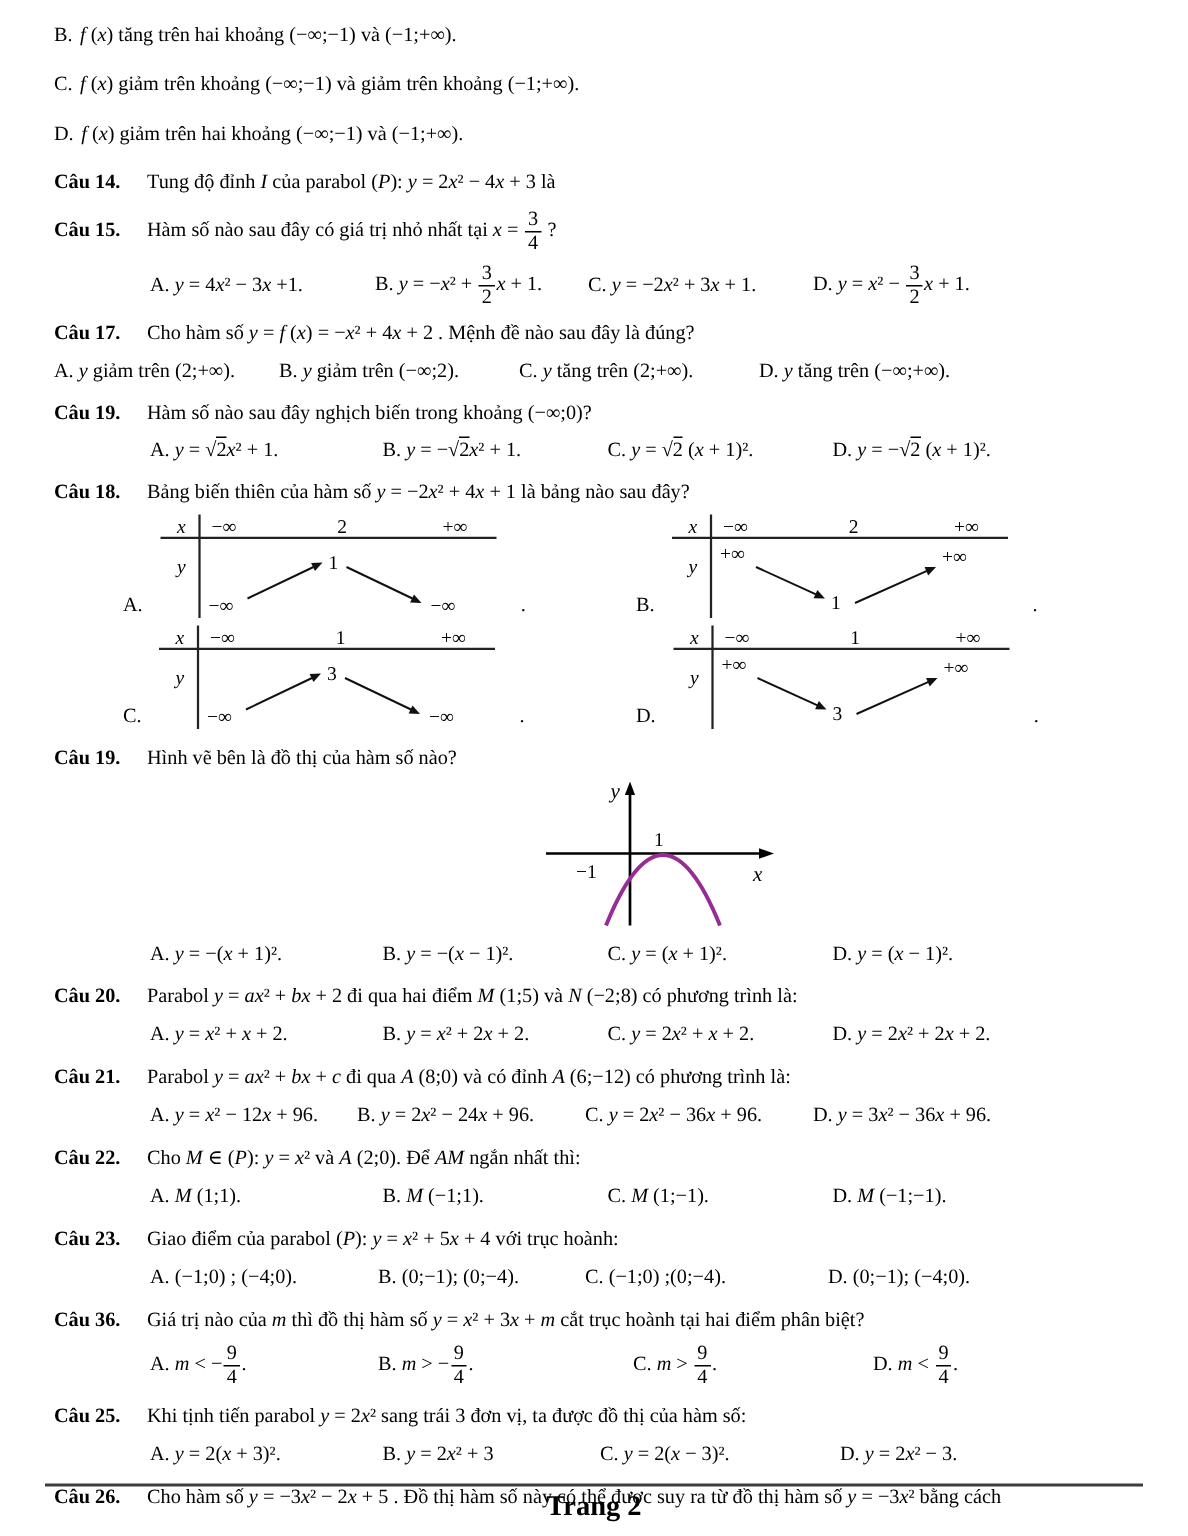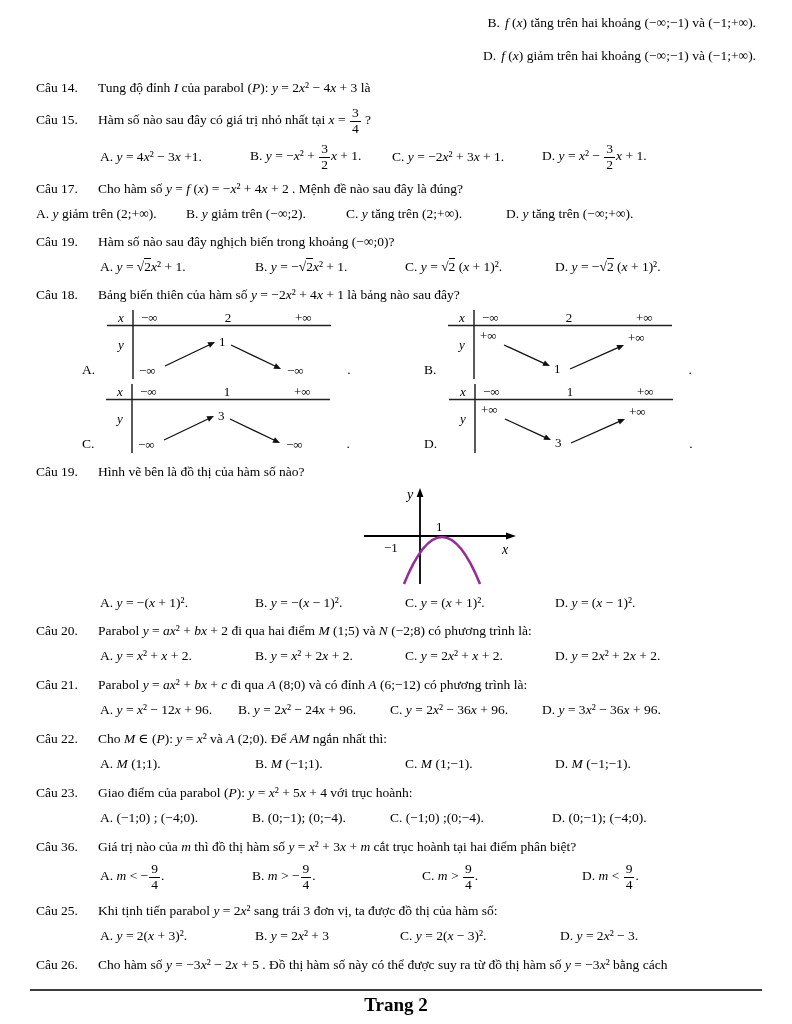--- a/index.html
+++ b/index.html
@@ -1,23 +1,23 @@
 <!DOCTYPE html>
 <html><head>
 <meta charset="utf-8">
 <style>
   html,body{margin:0;padding:0;}
   body{width:792px;height:1024px;background:#ffffff;color:#000;
        font-family:"Liberation Serif","DejaVu Serif",serif;font-size:13.5px;}
   .page{position:relative;box-sizing:border-box;width:792px;height:1024px;
         padding:12px 36px 0 36px;overflow:hidden;}
-  .iline{line-height:21px;margin-bottom:12px;text-align:right;}
+  .iline{line-height:21px;margin-bottom:12px;}
   .ilabel{margin-right:5px;}
   .q{display:flex;align-items:baseline;line-height:20px;}
-  .qnum{font-weight:400;flex:0 0 62px;}
+  .qnum{font-weight:700;flex:0 0 62px;}
   .qtext{flex:1;}
   .opts{display:grid;grid-template-columns:155px 150px 150px 1fr;
         padding-left:64px;margin-top:5px;align-items:center;line-height:20px;}
   .opts.full{padding-left:0;grid-template-columns:150px 160px 160px 1fr;}
   .fr{display:inline-block;vertical-align:middle;text-align:center;line-height:1.1;padding:0 1px;}
   .fr .n{display:block;border-bottom:1.2px solid #000;padding:0 2px;}
   .fr .d{display:block;padding:0 2px;}
   .ol{border-top:1.2px solid #000;}
   .tblgrid{margin-top:4px;}
   .tblrow{display:flex;}
@@ -40,20 +40,23 @@
 </style>
 </head>
 <body>
 
 <div class="page">
 
   <div class="iline">
     <span class="ilabel">B.</span><span><i>f</i> (<i>x</i>) tăng trên hai khoảng (−∞;−1) và (−1;+∞).</span>
   </div>
   <div class="iline">
+    <span class="ilabel">C.</span><span><i>f</i> (<i>x</i>) giảm trên khoảng (−∞;−1) và giảm trên khoảng (−1;+∞).</span>
+  </div>
+  <div class="iline">
     <span class="ilabel">D.</span><span><i>f</i> (<i>x</i>) giảm trên hai khoảng (−∞;−1) và (−1;+∞).</span>
   </div>
 
   <div class="q" style="margin-top:4px">
     <span class="qnum">Câu 14.</span>
     <span class="qtext">Tung độ đỉnh <i>I</i> của parabol (<i>P</i>): <i>y</i> = 2<i>x</i>² − 4<i>x</i> + 3 là</span>
   </div>
 
   <div class="q" style="margin-top:8px">
     <span class="qnum">Câu 15.</span>

